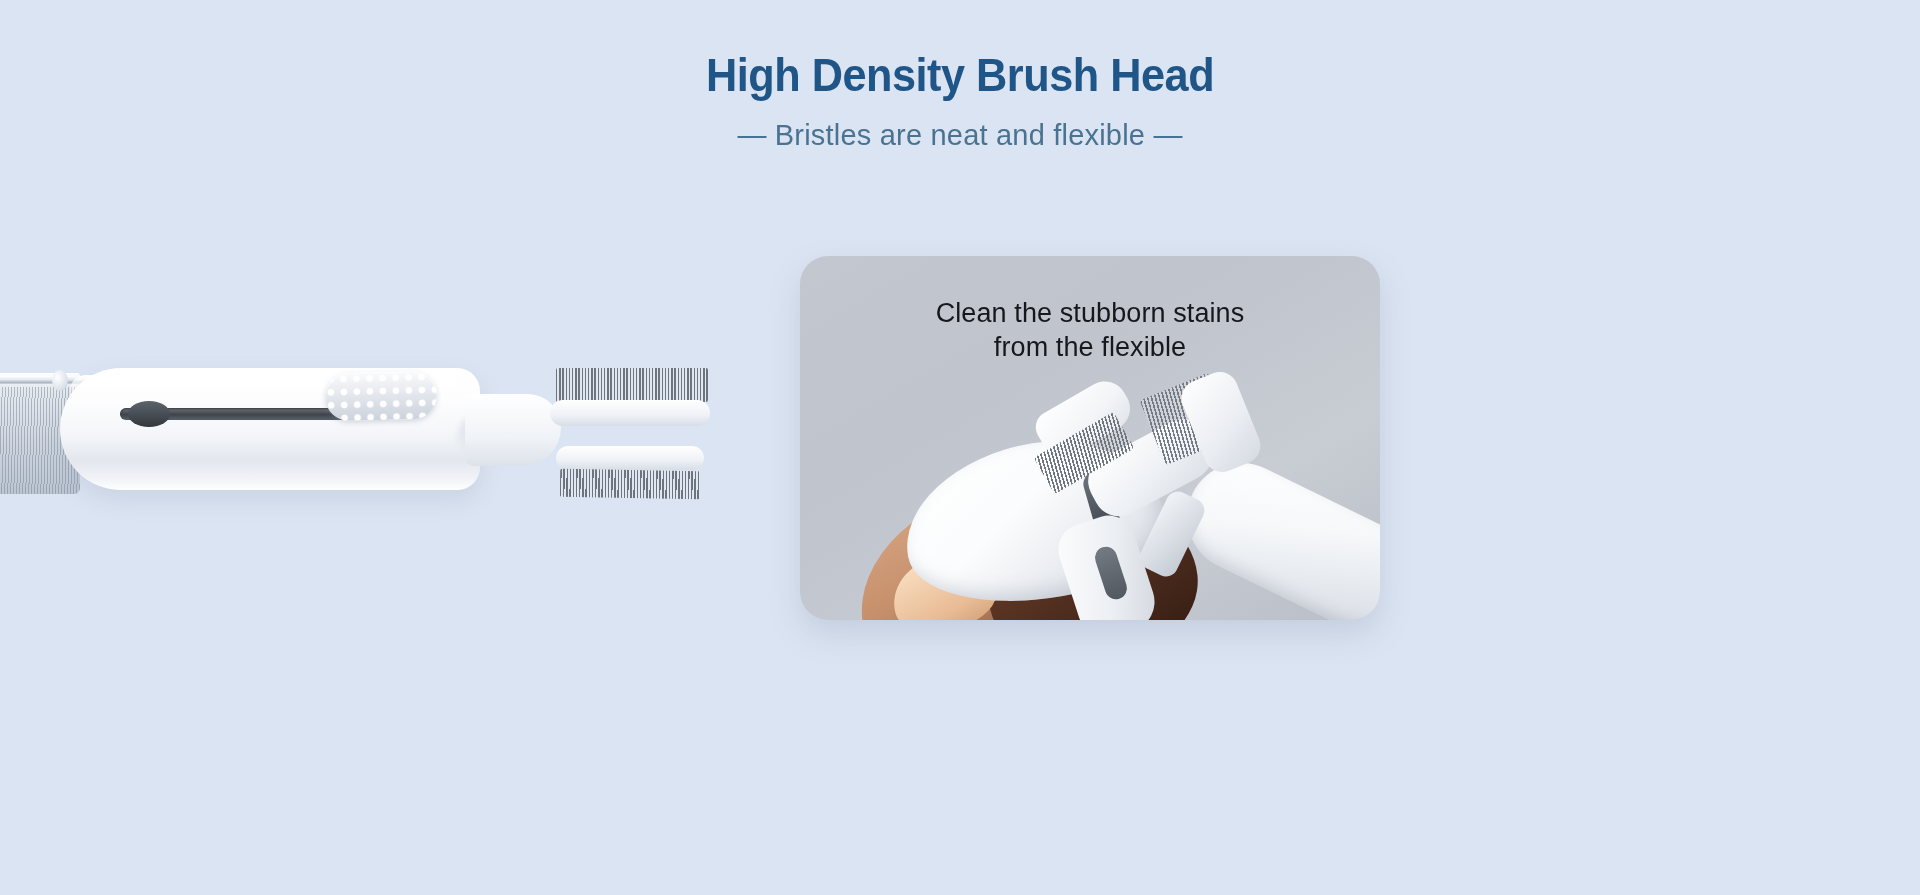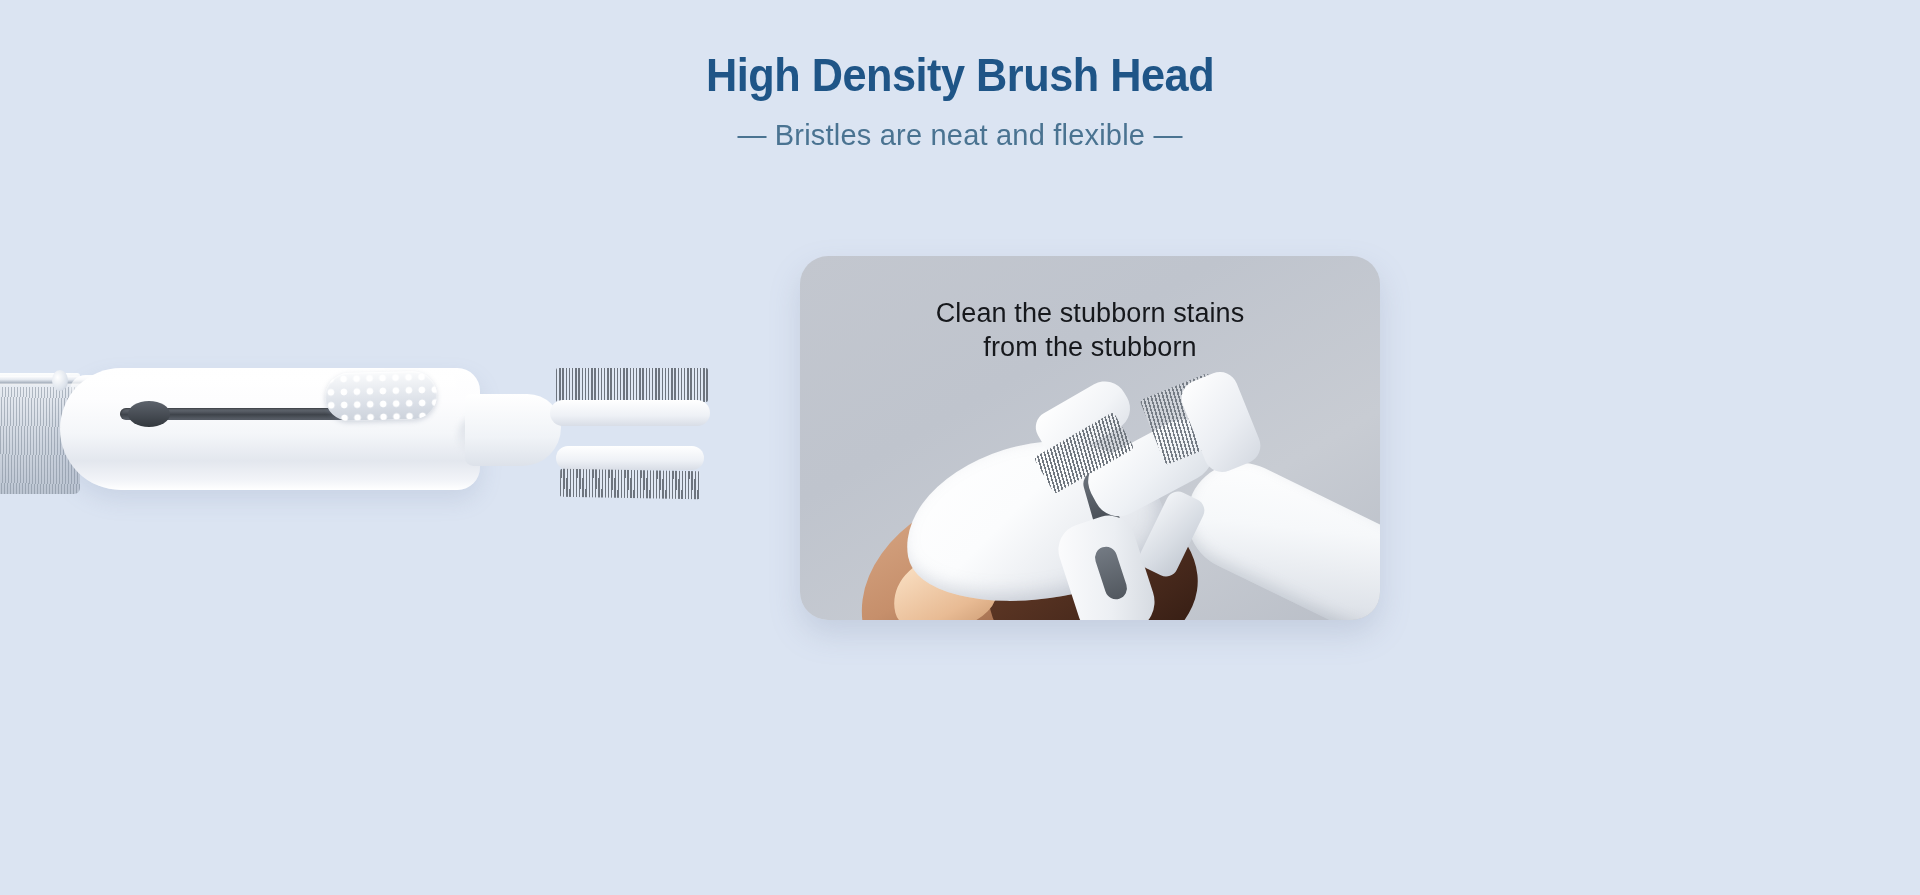--- a/index.html
+++ b/index.html
@@ -328,16 +328,16 @@
     <div class="tool-collar"></div>
     <div class="tool-neck"></div>
     <div class="tool-bristles-b"></div>
     <div class="tool-cap"></div>
     <div class="tool-tip"></div>
     <div class="tool-bristles-a"></div>
   </div>
 
   <div class="card-caption">
     <div>Clean the stubborn stains</div>
-    <div>from the stubborn</div>
+    <div>from the flexible</div>
   </div>
 
 </div>
 
 </body></html>

